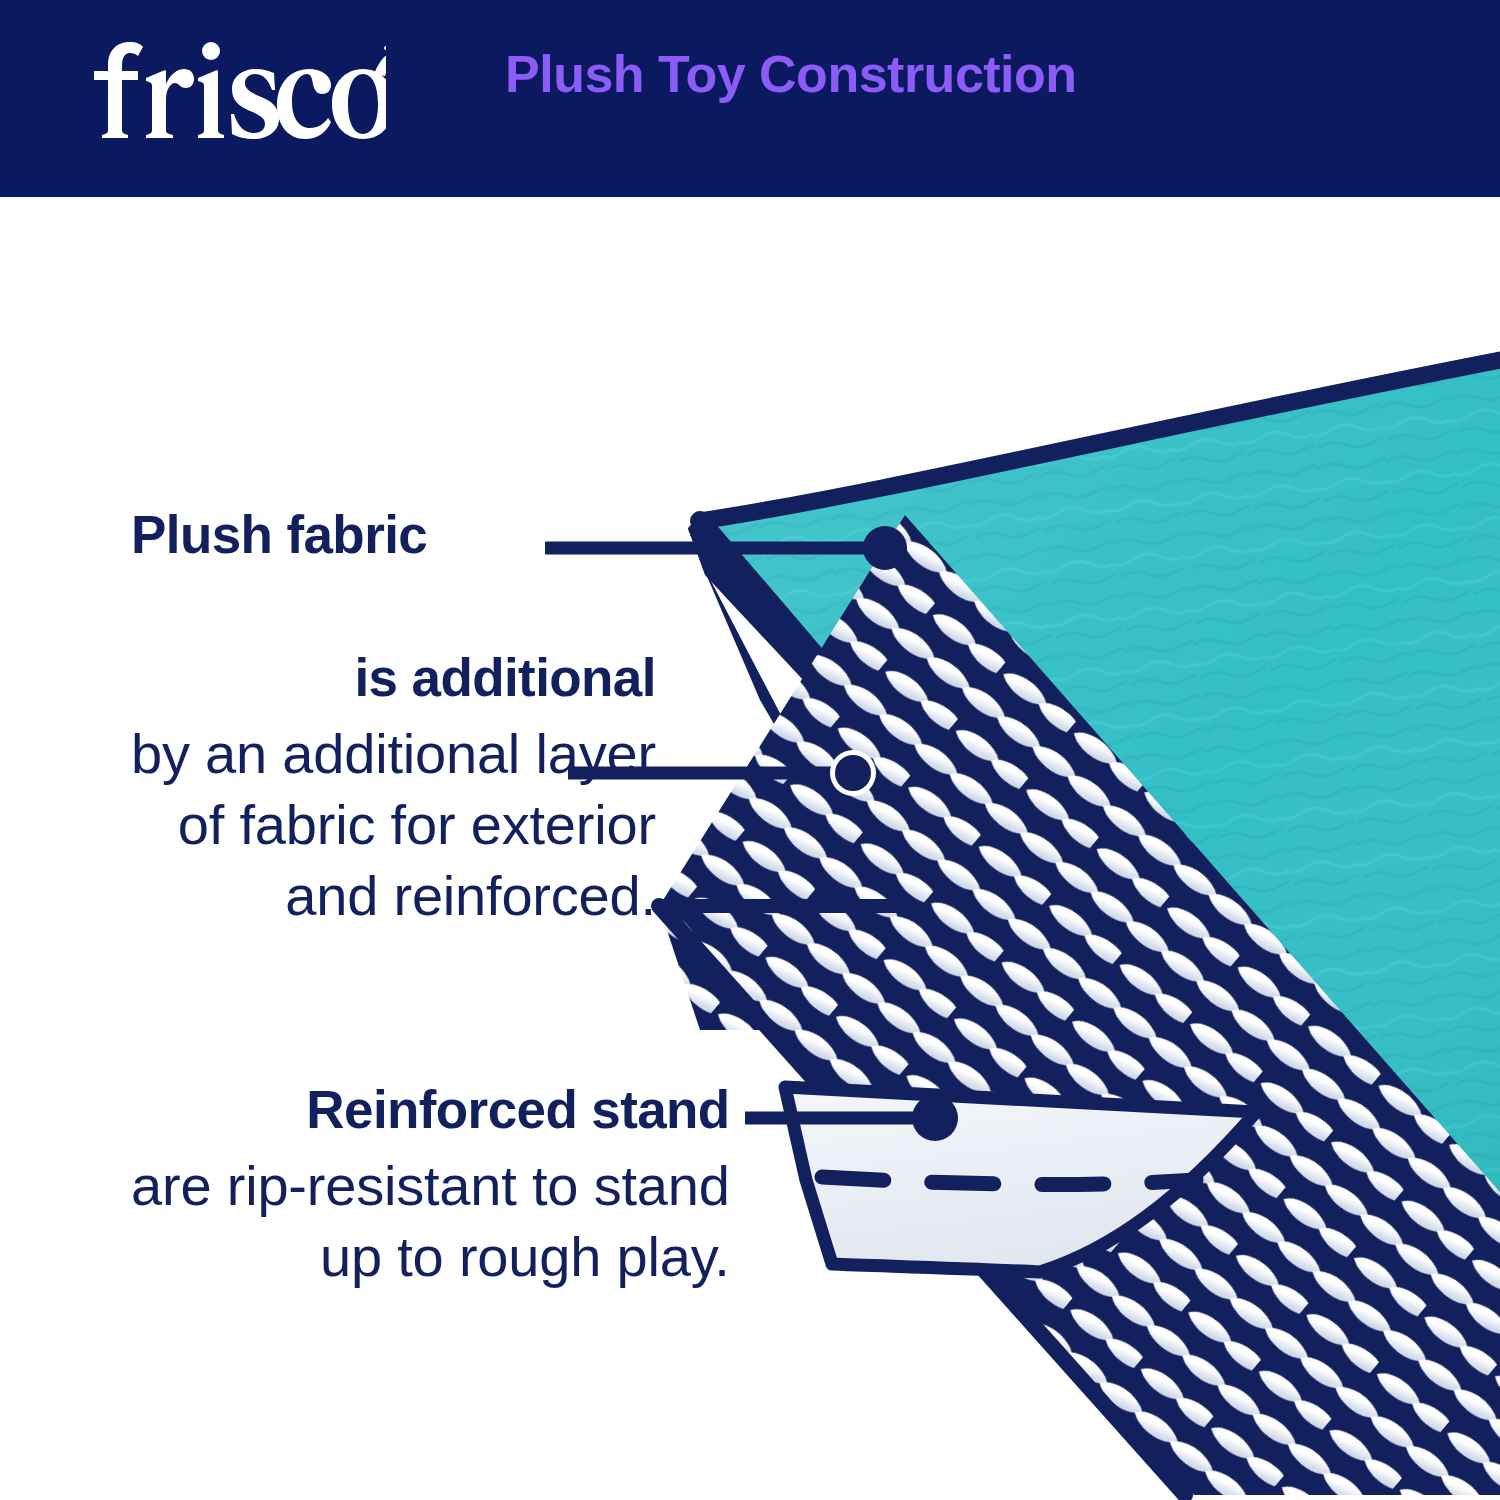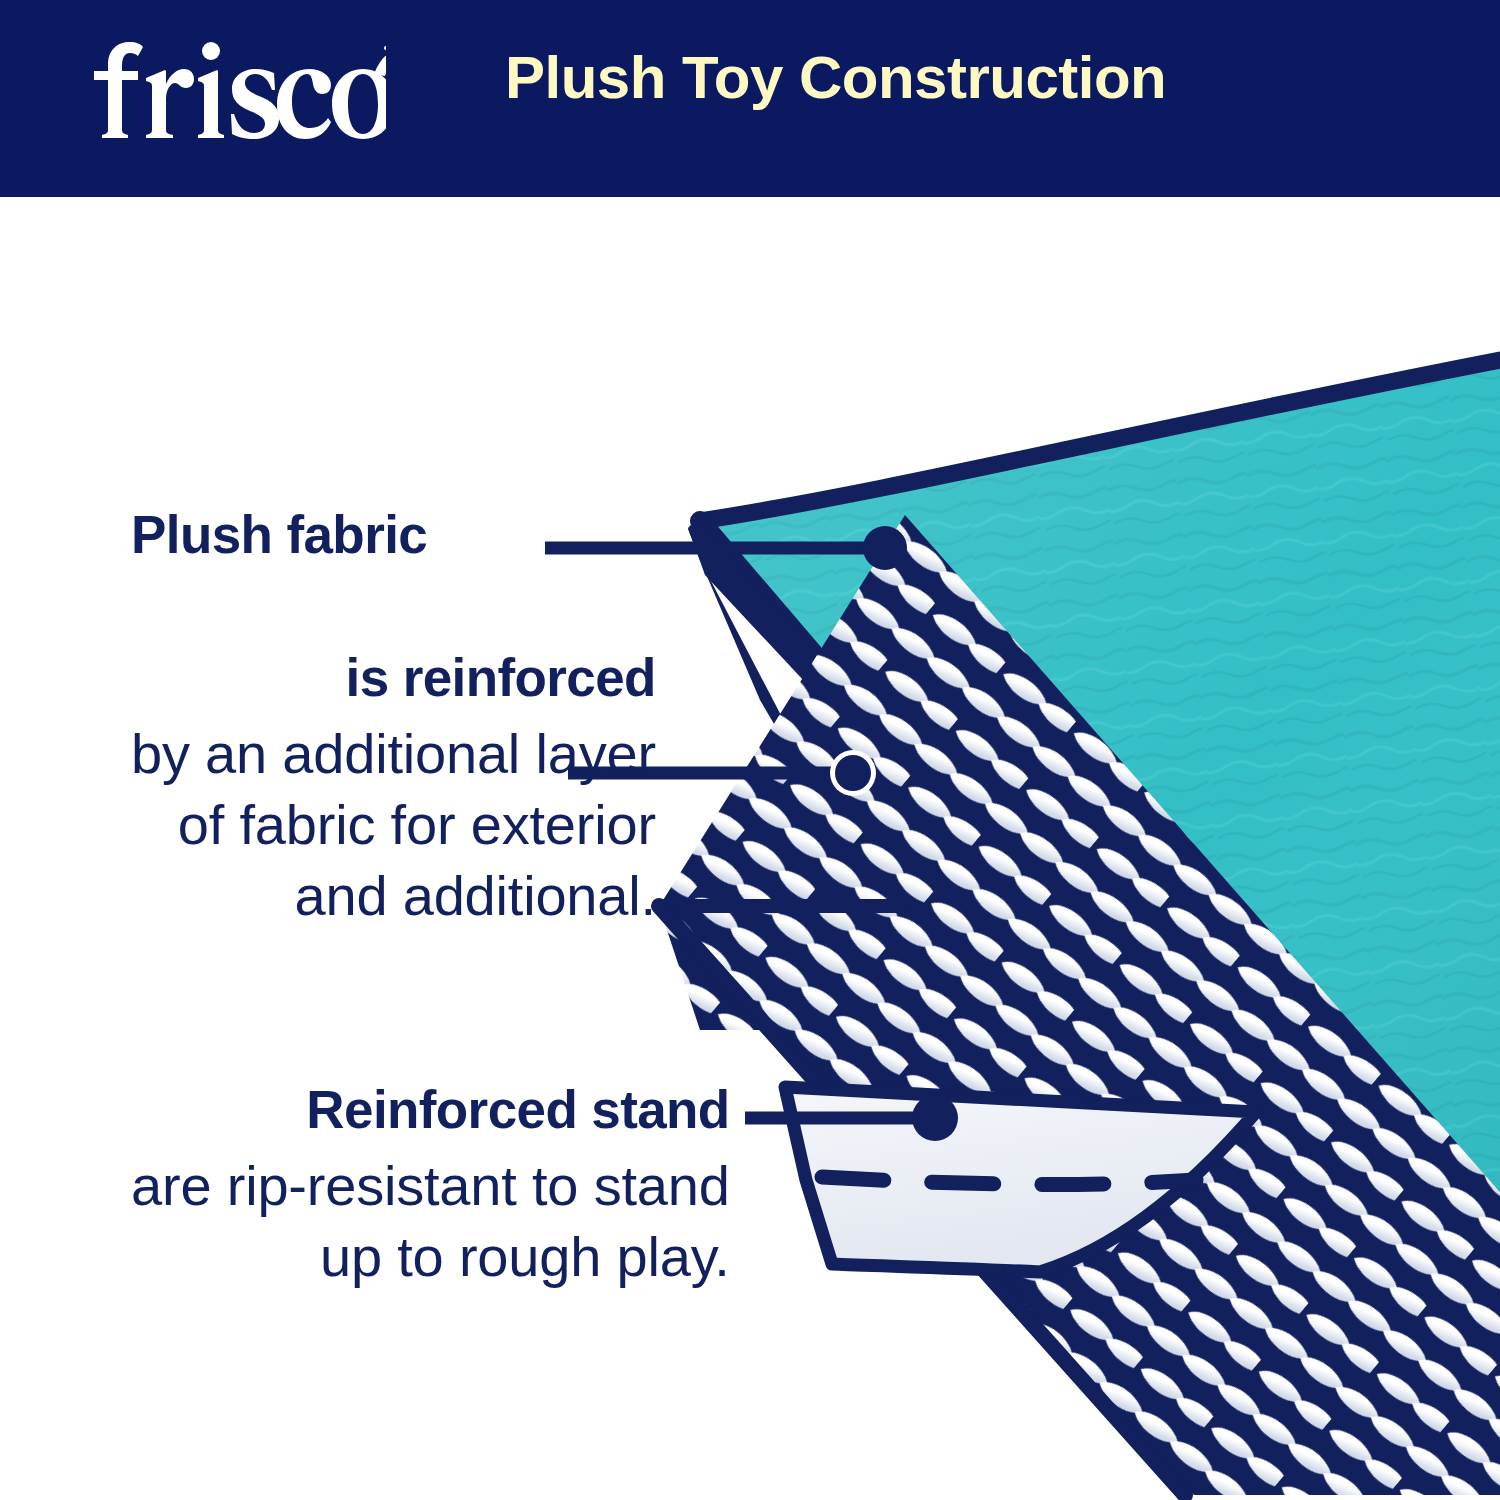--- a/index.html
+++ b/index.html
@@ -15,21 +15,21 @@
     position:absolute;left:0;top:0;width:1500px;height:197px;
     background:#0b1a60;
     display:flex;align-items:center;
   }
   .logo{
     position:absolute;left:86px;top:38px;width:300px;height:110px;
   }
   .logo svg{display:block;}
   .header-title{
     position:absolute;left:505px;top:48px;
-    font-size:60px;font-weight:bold;color:#fef9c3;
+    font-size:52px;font-weight:bold;color:#8b5cf6;
     letter-spacing:-0.5px;line-height:1;white-space:nowrap;
   }
 
   
   .illo{position:absolute;left:0;top:197px;width:1500px;height:1303px;}
   .illo svg{display:block;}
 
   
   .label-block{position:absolute;color:#12205e;text-align:right;}
   .lbl-head{
@@ -191,25 +191,25 @@
         <circle cx="935" cy="1118" r="23" fill="#12205e"></circle>
       </g>
     </svg>
   </div>
 
   <div class="label-block" id="label-plush-fabric">
     <div class="lbl-head">Plush fabric</div>
   </div>
 
   <div class="label-block" id="label-plush-exterior">
-    <div class="lbl-head">is reinforced</div>
+    <div class="lbl-head">is additional</div>
     <div class="lbl-body">
       <div>by an additional layer</div>
       <div>of fabric for exterior</div>
-      <div>and additional.</div>
+      <div>and reinforced.</div>
     </div>
   </div>
 
   <div class="label-block" id="label-reinforced-seams">
     <div class="lbl-head">Reinforced stand</div>
     <div class="lbl-body">
       <div>are rip-resistant to stand</div>
       <div>up to rough play.</div>
     </div>
   </div>

